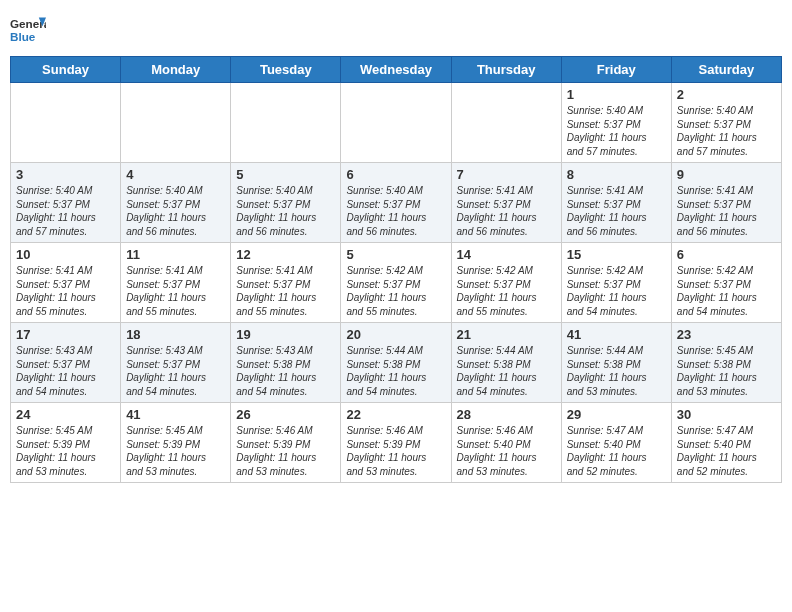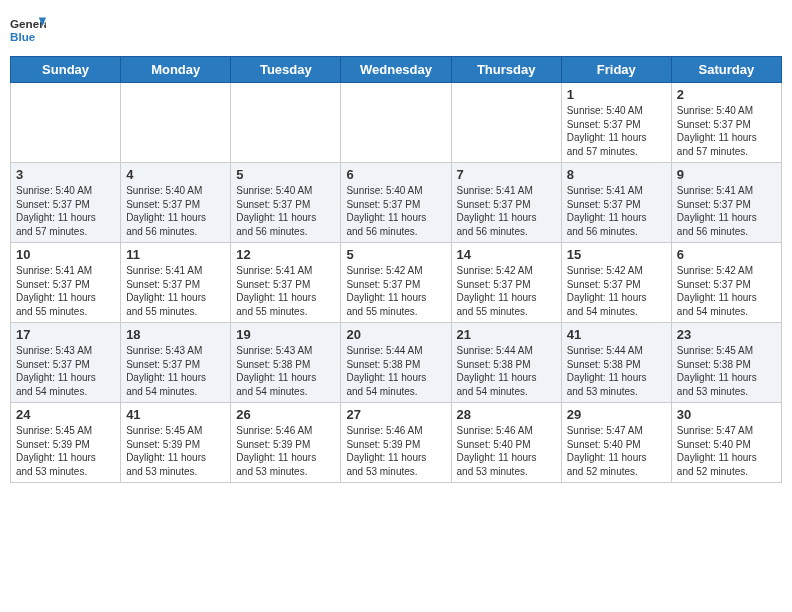--- a/index.html
+++ b/index.html
@@ -70,20 +70,21 @@
       font-size: 13px;
       font-weight: bold;
       color: #333;
       display: block;
       margin-bottom: 2px;
     }
     .cell-content {
       font-size: 10px;
       line-height: 1.35;
       color: #333;
+      font-style: italic;
     }
     .empty-cell {
       background: #fff !important;
     }
   </style>
 </head>
 <body>
 
 <div class="header">
   <div class="logo">
@@ -276,21 +277,21 @@
 Sunset: 5:39 PM
 Daylight: 11 hours and 53 minutes.</div>
         </td>
         <td>
           <span class="day-num">26</span>
           <div class="cell-content" style="white-space: pre-line;">Sunrise: 5:46 AM
 Sunset: 5:39 PM
 Daylight: 11 hours and 53 minutes.</div>
         </td>
         <td>
-          <span class="day-num">27</span>
+          <span class="day-num">22</span>
           <div class="cell-content" style="white-space: pre-line;">Sunrise: 5:46 AM
 Sunset: 5:39 PM
 Daylight: 11 hours and 53 minutes.</div>
         </td>
         <td>
           <span class="day-num">28</span>
           <div class="cell-content" style="white-space: pre-line;">Sunrise: 5:46 AM
 Sunset: 5:40 PM
 Daylight: 11 hours and 53 minutes.</div>
         </td>

